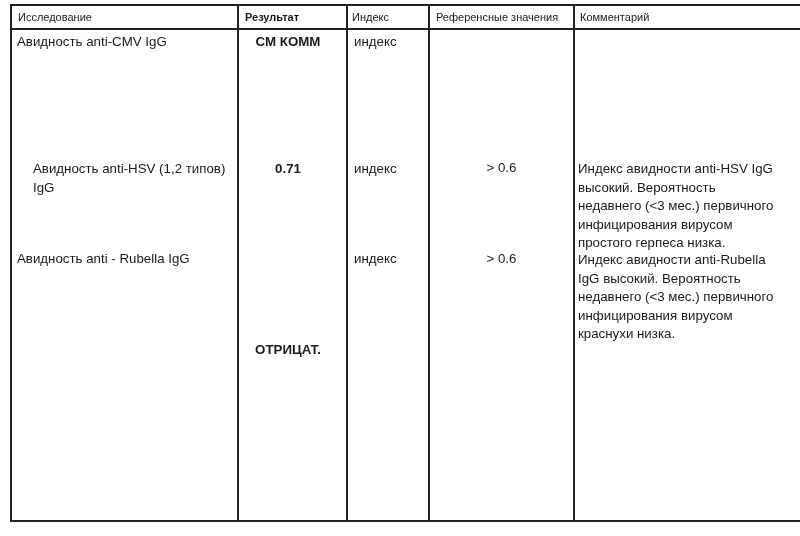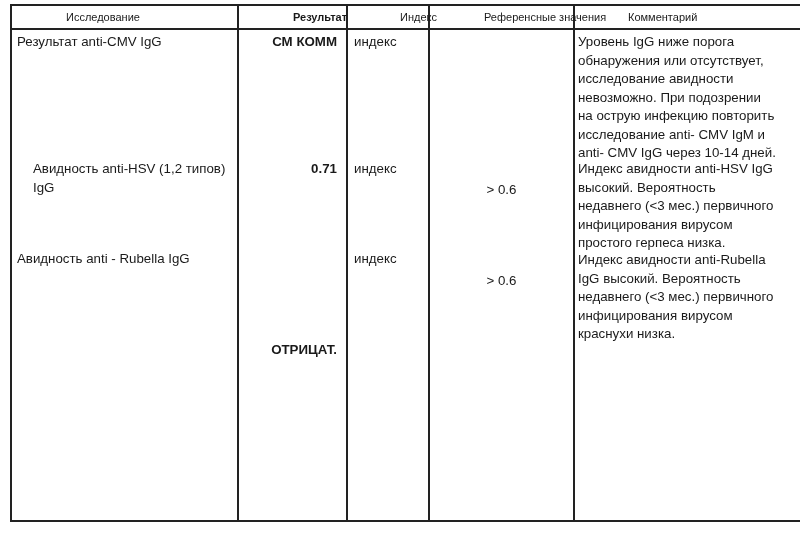--- a/index.html
+++ b/index.html
@@ -17,41 +17,39 @@
   .hline { height: 2px; left: 10px; width: 790px; }
   .vline { width: 2px; top: 4px; height: 518px; }
 
   .header-label {
     position: absolute;
     top: 11px;
     font-size: 11px;
     line-height: 13px;
     color: #1a1a1a;
     white-space: nowrap;
-    margin-left: 48px;
   }
   .body-text {
     position: absolute;
     font-size: 13.3px;
     line-height: 18.5px;
     color: #1a1a1a;
   }
   .pre { white-space: pre-line; }
   .bold { font-weight: bold; }
   .result-cell {
     left: 239px;
     width: 98px;
-    text-align: right;
+    text-align: center;
     font-weight: bold;
   }
   .ref-cell {
     left: 430px;
     width: 143px;
     text-align: center;
-    margin-top: 22px;
   }
   .comment-cell {
     left: 578px;
     width: 216px;
   }
   .test-link {
     color: #3333cc;
     text-decoration: underline;
     cursor: pointer;
   }
@@ -69,30 +67,23 @@
   <div class="line vline" style="left:346px"></div>
   <div class="line vline" style="left:428px"></div>
   <div class="line vline" style="left:573px"></div>
 
   <div class="header-label" style="left:18px">Исследование</div>
   <div class="header-label bold" style="left:245px">Результат</div>
   <div class="header-label" style="left:352px">Индекс</div>
   <div class="header-label" style="left:436px">Референсные значения</div>
   <div class="header-label" style="left:580px">Комментарий</div>
 
-  <div class="body-text" style="left:17px; top:33px">Результат anti-CMV IgG</div>
+  <div class="body-text" style="left:17px; top:33px">Авидность anti-CMV IgG</div>
   <div class="body-text result-cell" style="top:33px">СМ КОММ</div>
   <div class="body-text" style="left:354px; top:33px">индекс</div>
-  <div class="body-text comment-cell pre" style="top:33px">Уровень IgG ниже порога
-обнаружения или отсутствует,
-исследование авидности
-невозможно. При подозрении
-на острую инфекцию повторить
-исследование anti- CMV IgM и
-anti- CMV IgG через 10-14 дней.</div>
 
   <div class="body-text pre" style="left:33px; top:160px; width:212px">Авидность anti-HSV (1,2 типов)
 IgG</div>
   <div class="body-text result-cell" style="top:160px">0.71</div>
   <div class="body-text" style="left:354px; top:160px">индекс</div>
   <div class="body-text ref-cell" style="top:159px">&gt; 0.6</div>
   <div class="body-text comment-cell pre" style="top:160px">Индекс авидности anti-HSV IgG
 высокий. Вероятность
 недавнего (&lt;3 мес.) первичного
 инфицирования вирусом

